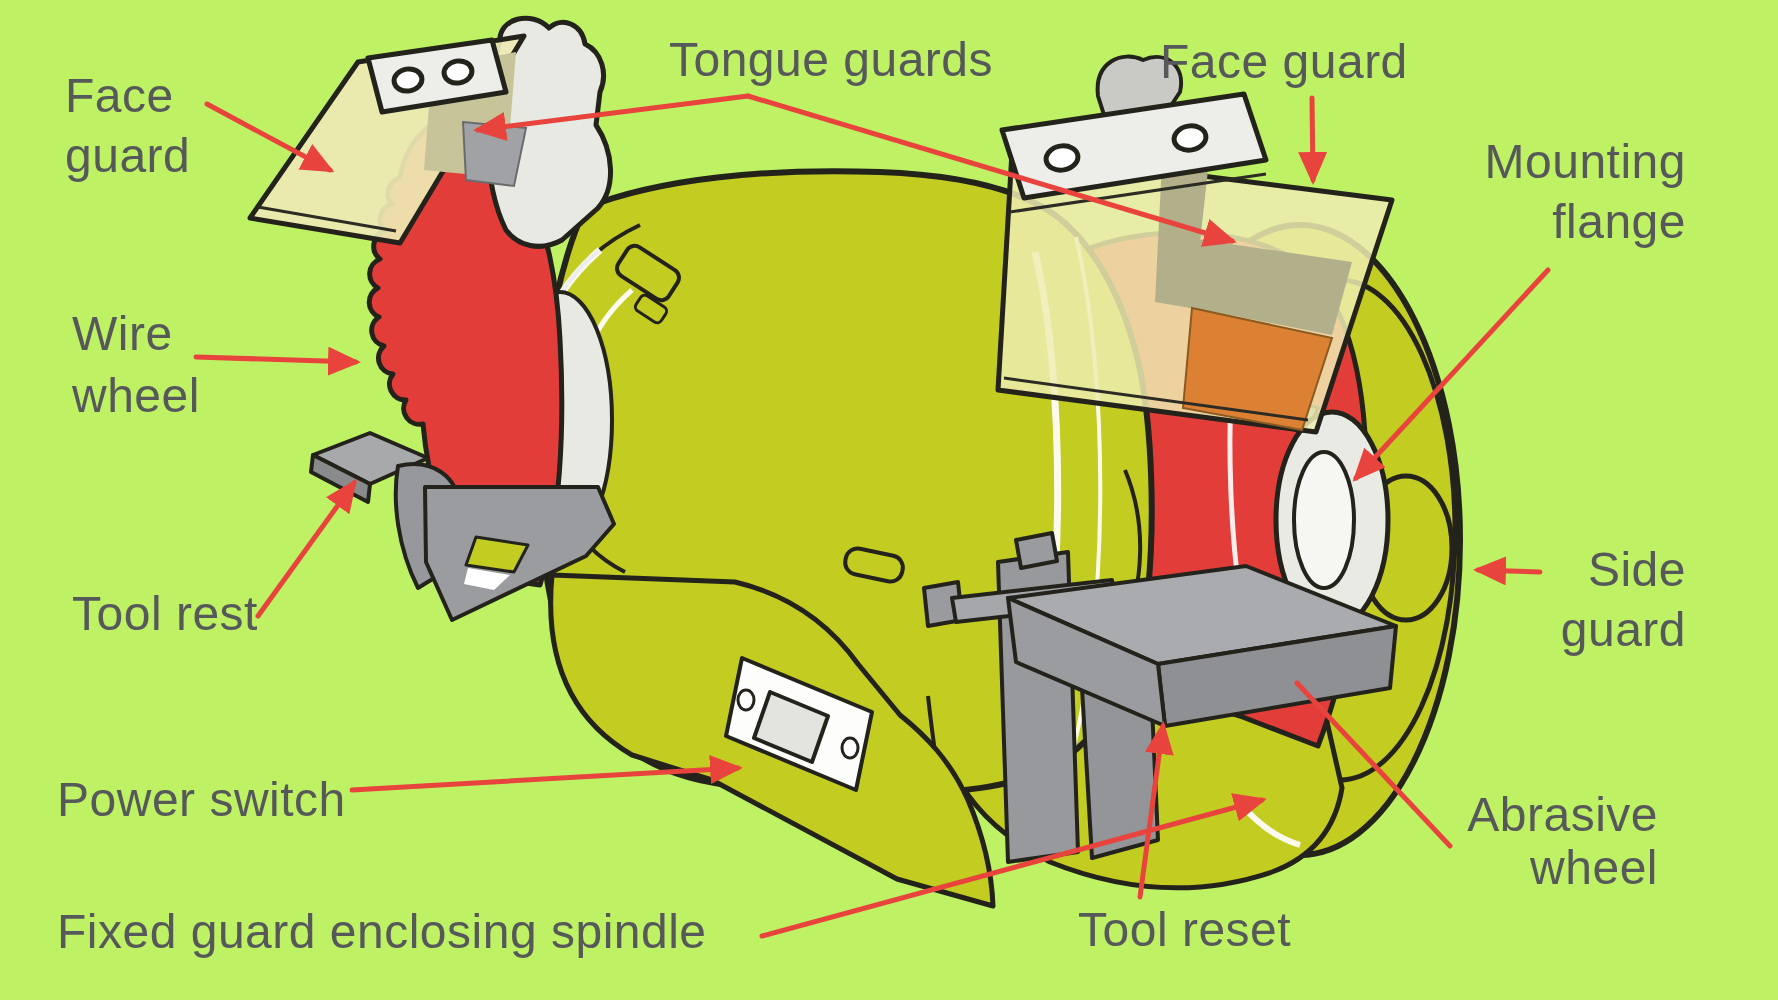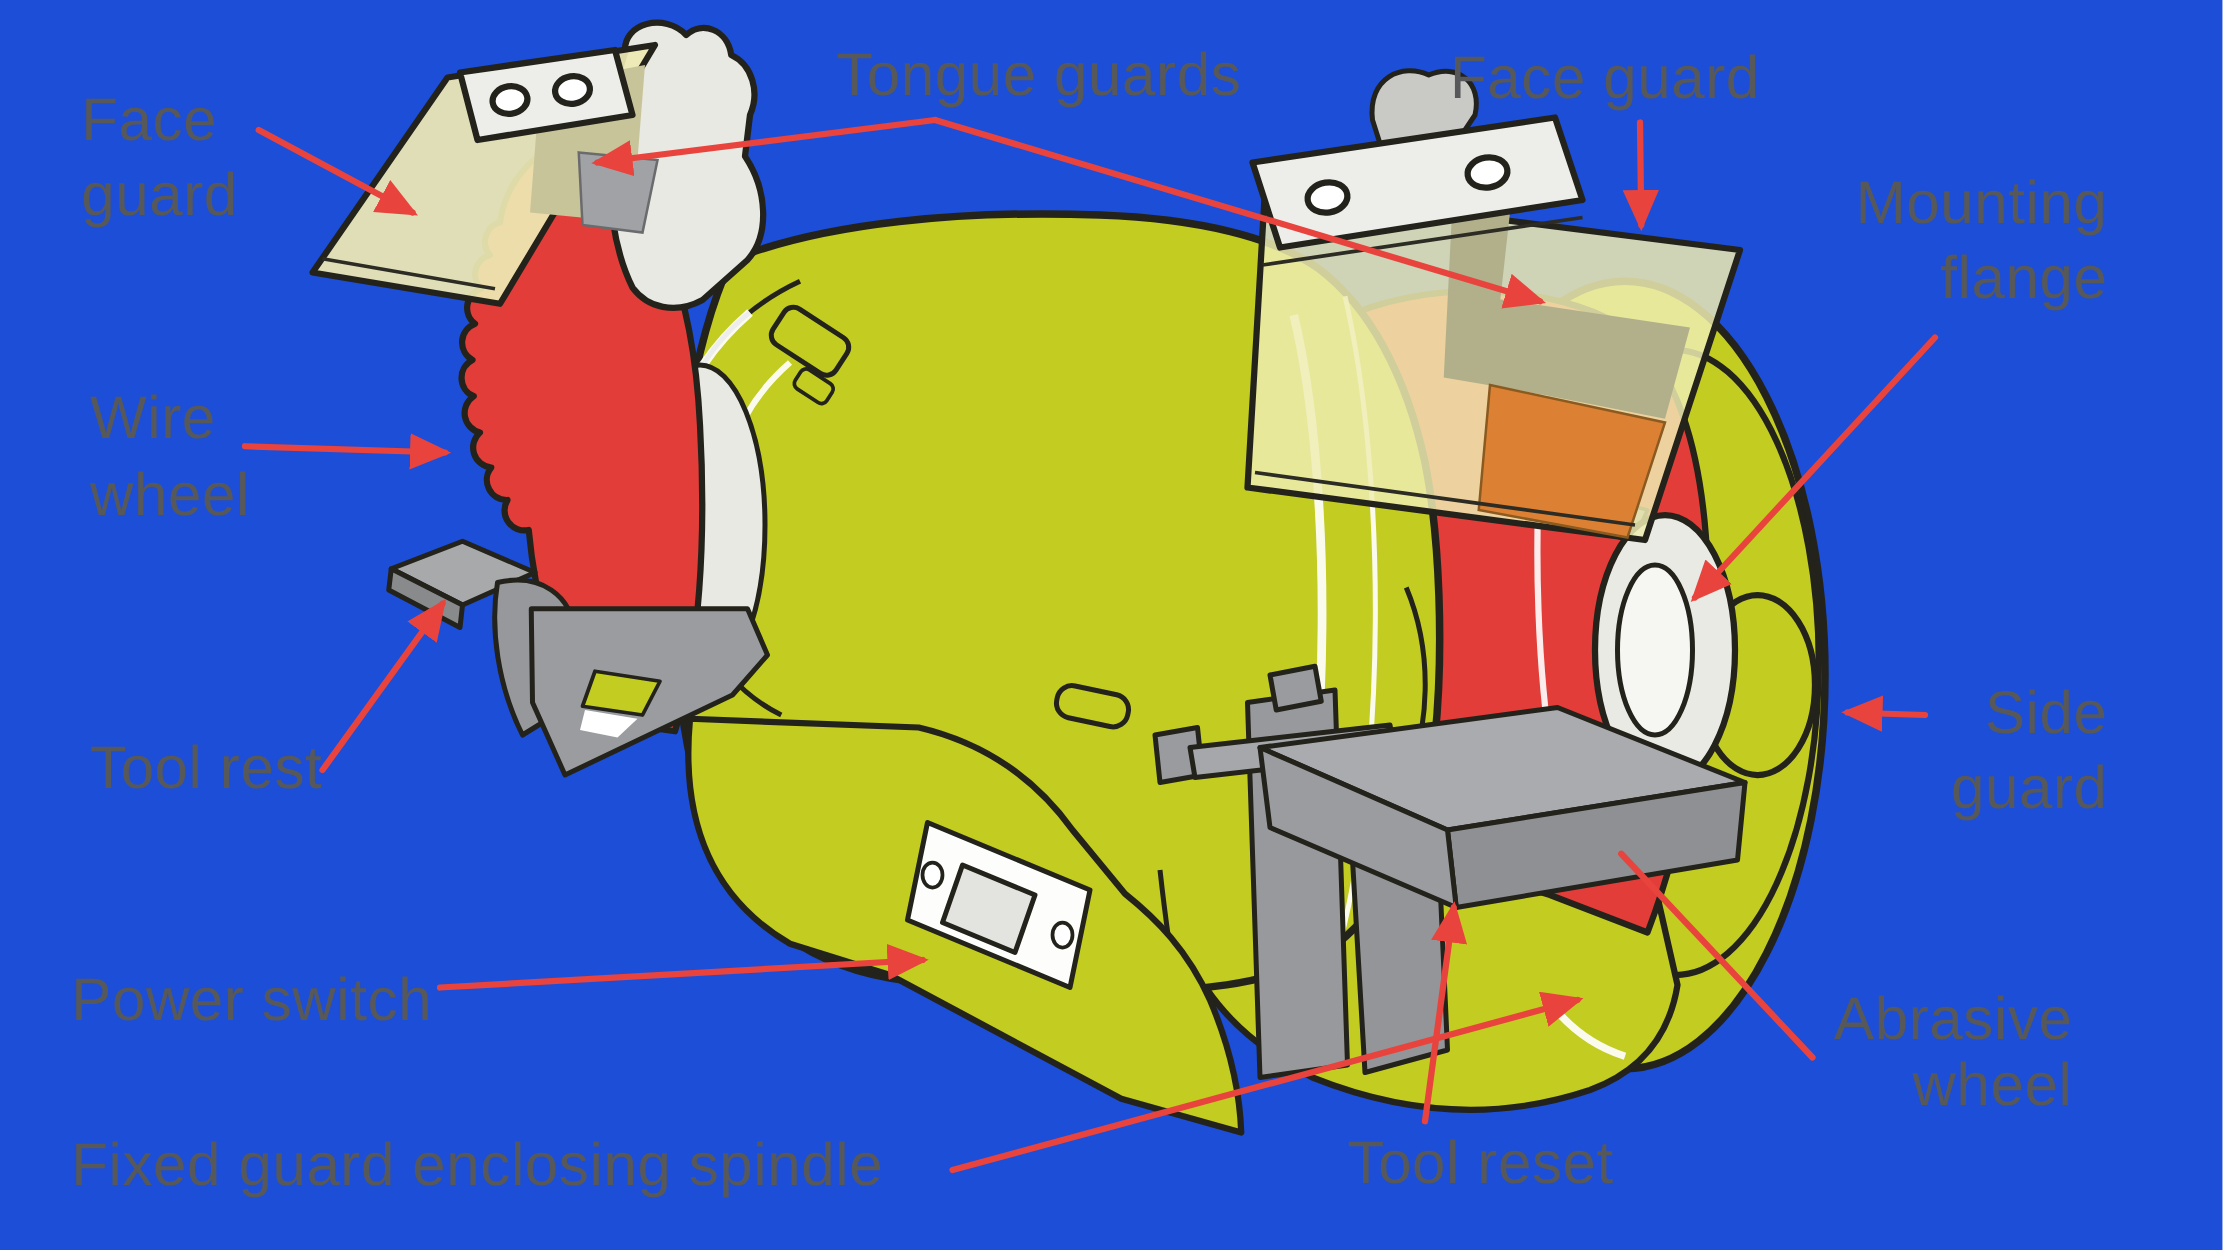--- a/index.html
+++ b/index.html
@@ -1,16 +1,16 @@
 <!DOCTYPE html>
 <html><head>
 <meta charset="utf-8">
 <style>
   html,body{margin:0;padding:0;background:#ffffff;}
-  .stage{position:relative;width:1778px;height:1000px;background:#1d4ed8;overflow:hidden;
+  .stage{position:relative;width:1778px;height:1000px;background:#bef264;overflow:hidden;
          font-family:"Liberation Sans","DejaVu Sans",sans-serif;text-decoration:underline;}
   svg{display:block;}
   text.lbl{font-family:"Liberation Sans","DejaVu Sans",sans-serif;
            font-size:48px;fill:#57585a;letter-spacing:0.5px;font-weight:400;}
   .anchor-end{text-anchor:end;}
   .anchor-mid{text-anchor:middle;}
   .outline{stroke:#23231c;stroke-linejoin:round;}
   .arrow{stroke:#e8443d;stroke-width:5;fill:none;stroke-linecap:round;}
 </style>
 </head>

